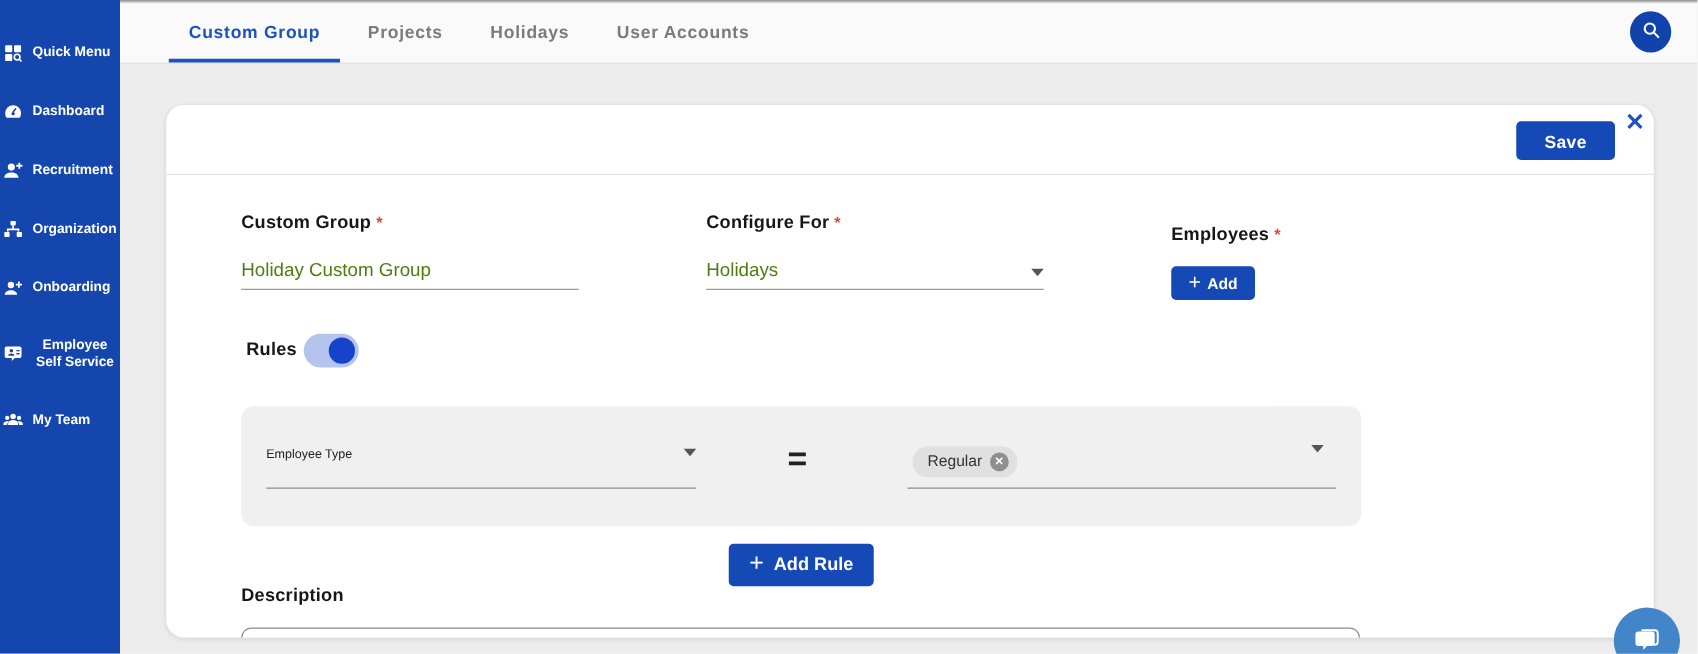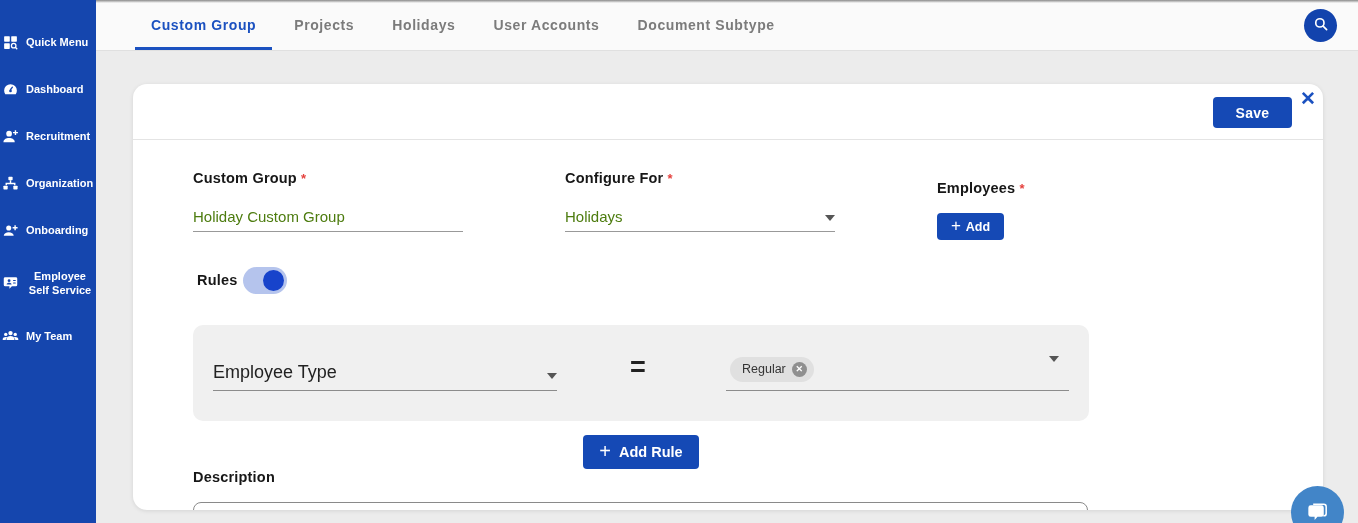--- a/index.html
+++ b/index.html
@@ -98,21 +98,21 @@
   }
   .toggle-thumb {
     position:absolute; right:3px; top:3px; width:21px; height:21px;
     border-radius:50%; background:#1743cb;
   }
 
   .rules-box {
     position:absolute; left:60px; top:241px; width:896px; height:96px;
     background:#f0f0f0; border-radius:10px;
   }
-  .rb-field1 { left:20px; top:37px; width:344px; height:29px; position:absolute; border-bottom:1px solid #8c8c8c; font-size:18px; color:#222; display:flex; align-items:flex-end; padding-bottom:7px; }
+  .rb-field1 { left:20px; top:37px; width:344px; height:29px; position:absolute; border-bottom:1px solid #8c8c8c; font-size:10px; color:#222; display:flex; align-items:flex-end; padding-bottom:21px; }
   .rb-eq { position:absolute; left:437px; top:27px; font-size:27px; font-weight:bold; color:#222; }
   .rb-field2 { left:533px; top:21px; width:343px; height:45px; position:absolute; border-bottom:1px solid #8c8c8c; display:flex; align-items:center; }
   .chip {
     display:inline-flex; align-items:center; gap:6px; background:#e0e0e0;
     border-radius:14px; padding:5px 7px 5px 12px; font-size:12.5px; color:#333;
     margin-left:4px; margin-top:2px; cursor:default;
   }
   .chip-x {
     width:15px; height:15px; border-radius:50%; background:#8f8f8f; color:#fff;
     font-size:9px; display:flex; align-items:center; justify-content:center;
@@ -222,21 +222,20 @@
     </span>
     <span>My Team</span>
   </div>
 </aside>
 
 <header class="topbar">
   <div class="tab active">Custom Group</div>
   <div class="tab">Projects</div>
   <div class="tab">Holidays</div>
   <div class="tab">User Accounts</div>
-  <div class="tab">Document Subtype</div>
   <button class="search-btn">
     <span>
       <svg width="18" height="18" viewBox="0 0 24 24" fill="none" stroke="#fff" stroke-width="2.2" stroke-linecap="round">
           <circle cx="10.5" cy="10.5" r="5.5"></circle>
           <line x1="14.8" y1="14.8" x2="19.5" y2="19.5"></line>
         </svg>
     </span>
   </button>
 </header>
 

